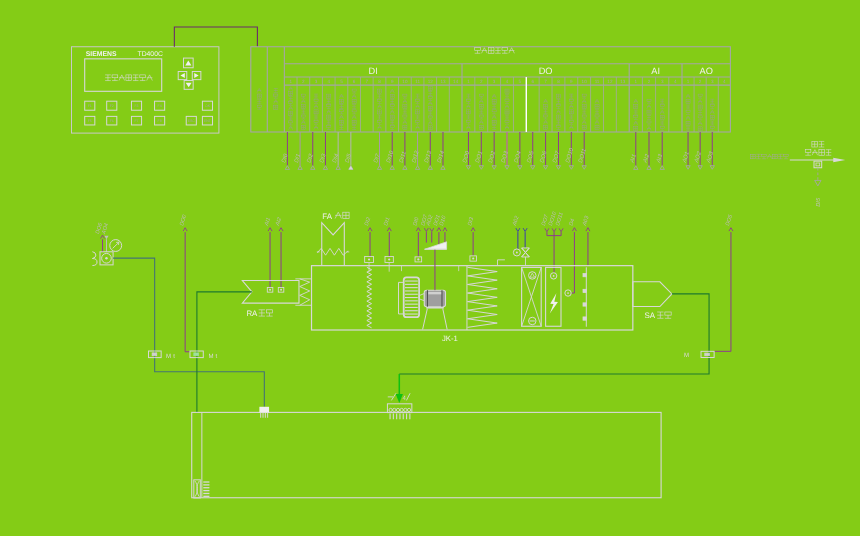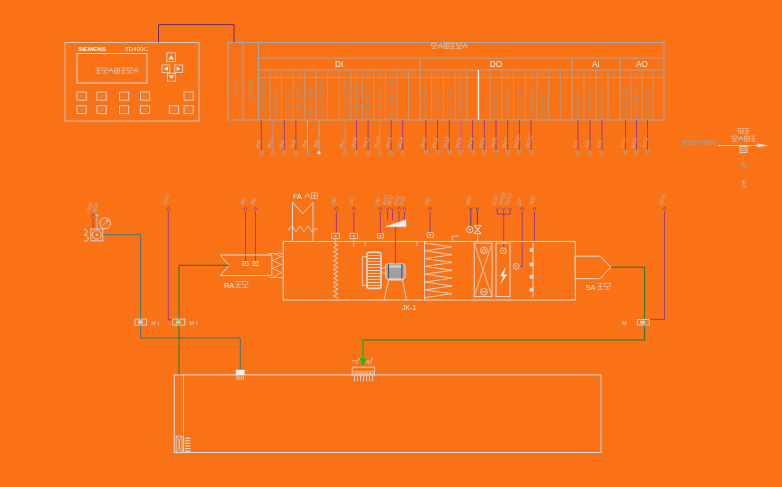--- a/index.html
+++ b/index.html
@@ -1,16 +1,16 @@
 <!DOCTYPE html>
 <html><head><meta charset="utf-8"><title>HVAC AHU control diagram</title>
 <style>
 html,body{margin:0;padding:0;background:#000;}
 *{font-family:"Liberation Sans",sans-serif;}
-#c{position:relative;width:782px;height:487px;background:#f97316;overflow:hidden;}
+#c{position:relative;width:782px;height:487px;background:#84cc16;overflow:hidden;}
 </style></head>
 <body>
 <div id="c">
 <svg width="782" height="487" viewBox="0 0 782 487" font-family="Liberation Sans, sans-serif">
 
 <rect x="65.00" y="42.50" width="134.00" height="78.50" stroke="#c9c9c9" stroke-width="0.9" fill="none"></rect>
 
 <text x="78" y="50.5" font-size="6.2" fill="#f0f0f0" text-anchor="start" font-weight="bold">SIEMENS</text>
 
 <text x="125" y="50.5" font-size="6.2" fill="#f0f0f0" text-anchor="start">TD400C</text>

